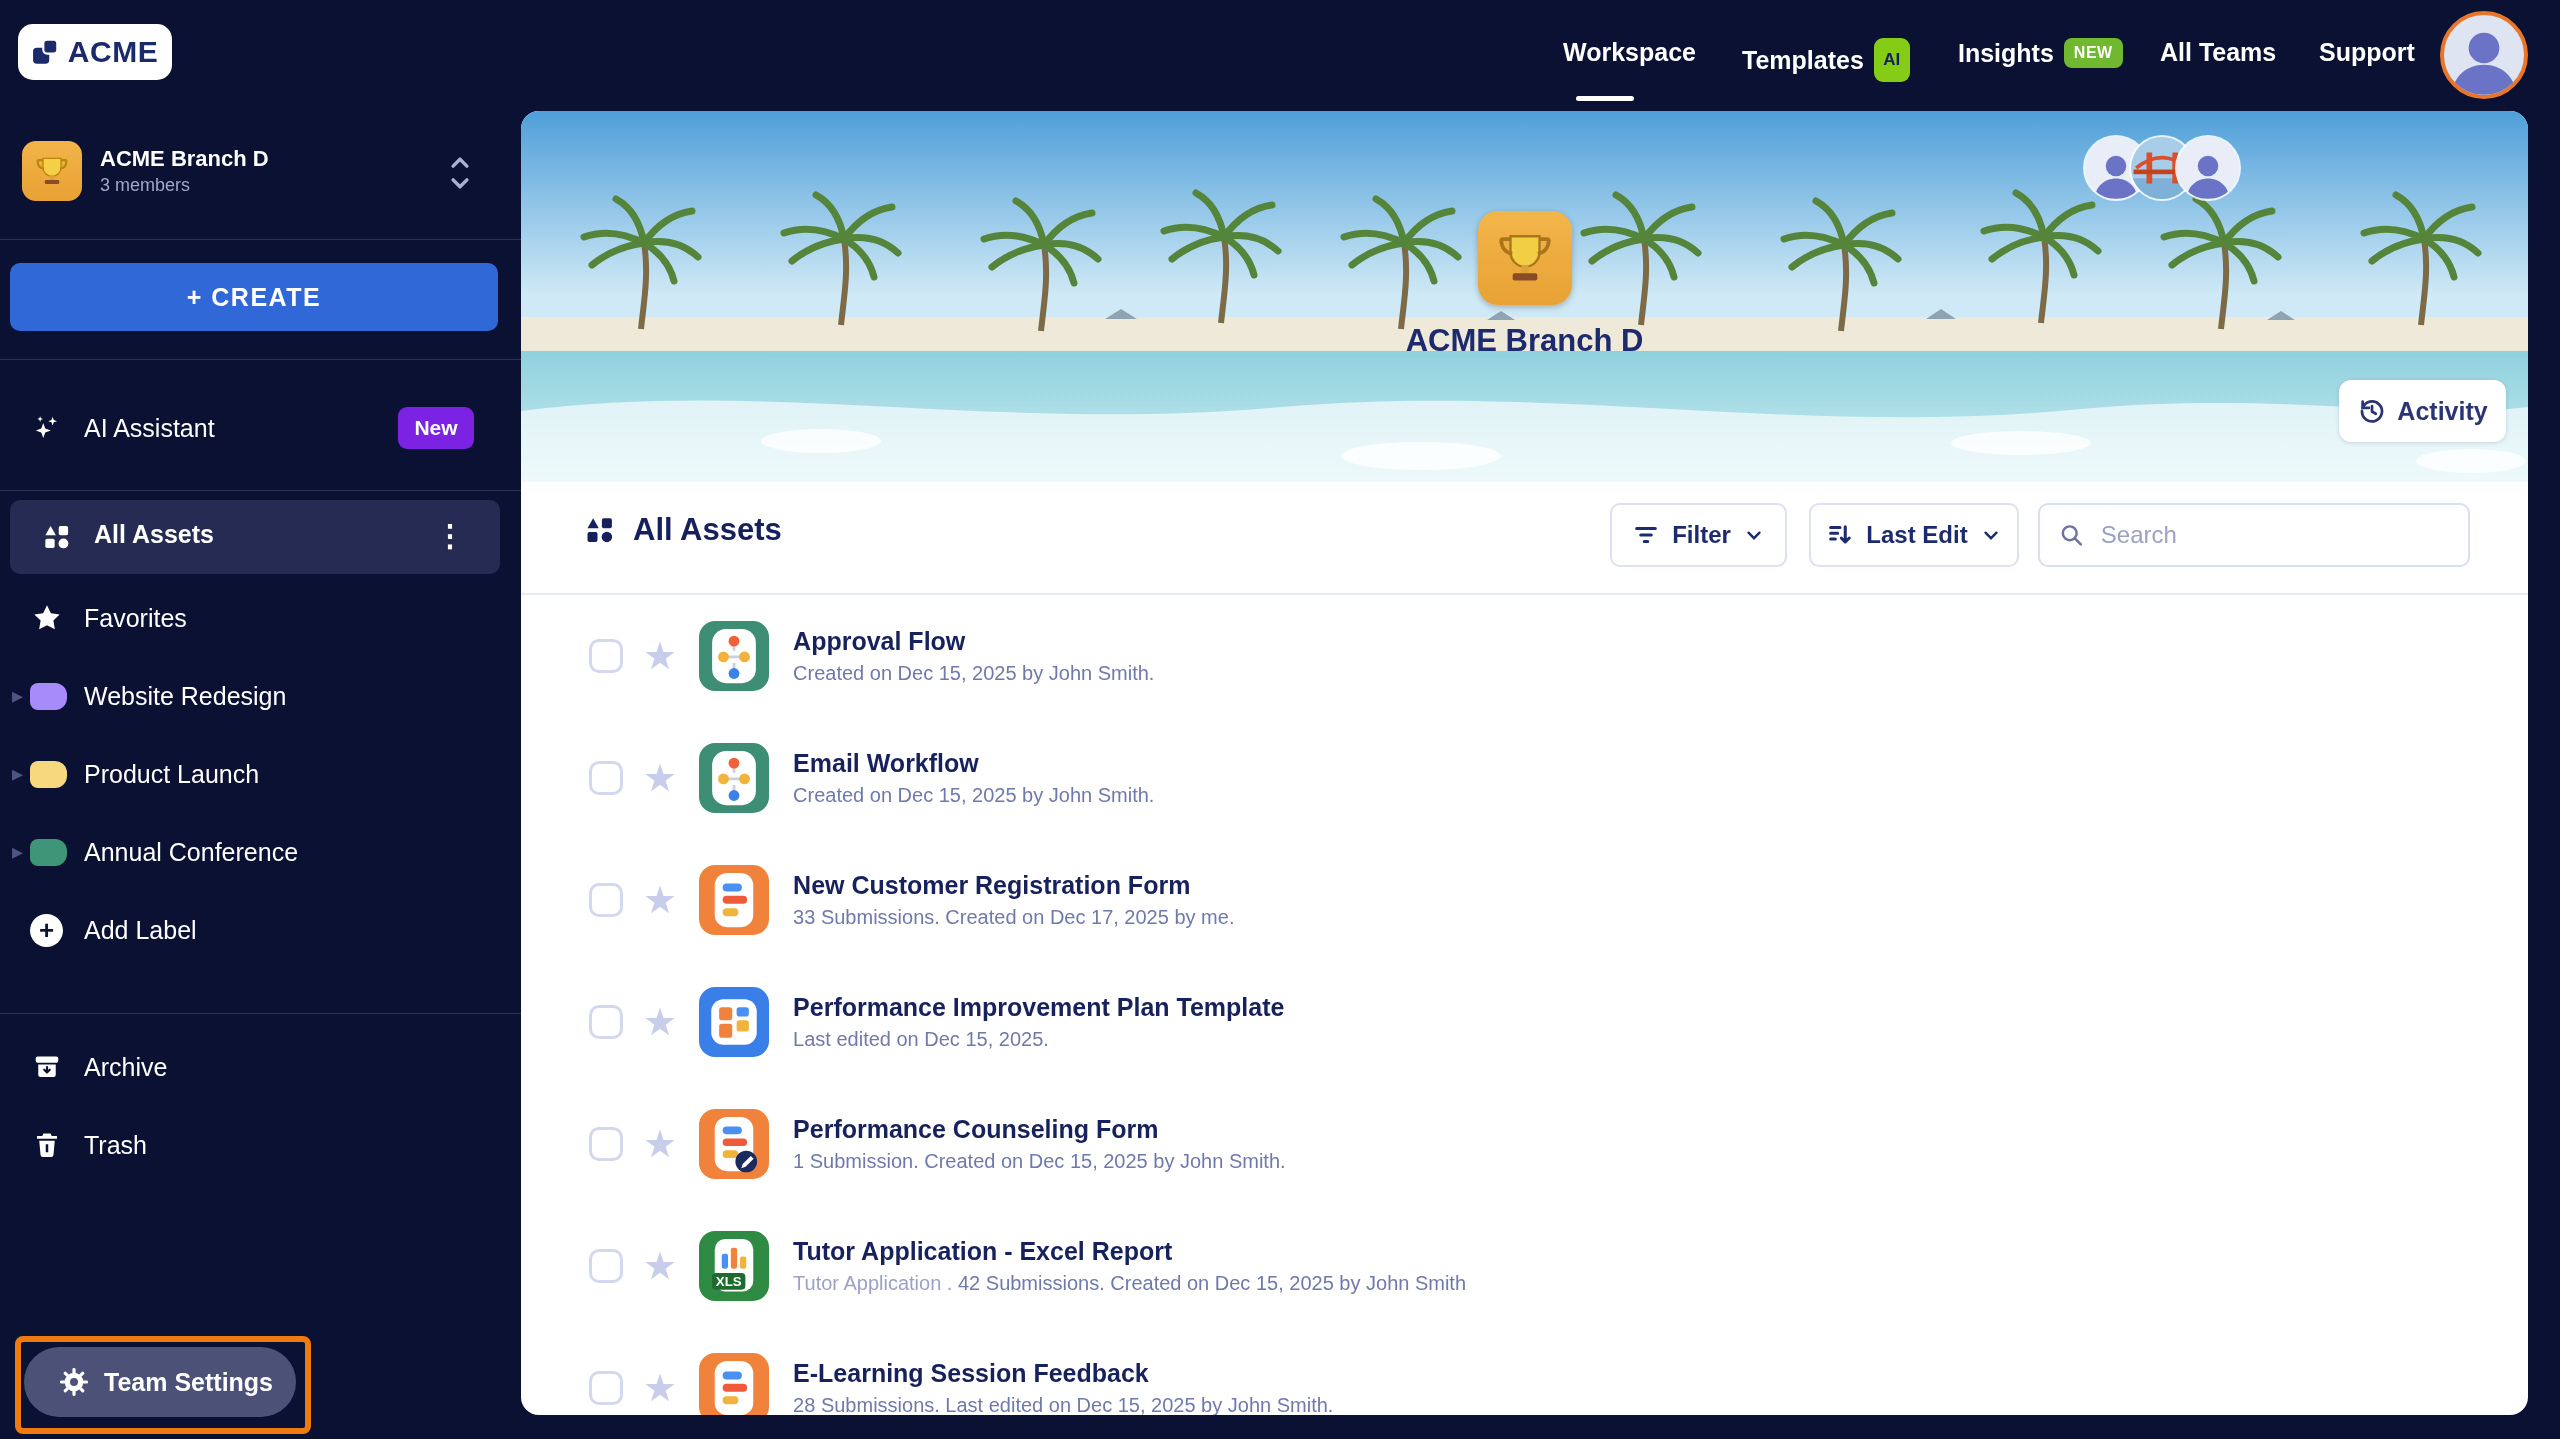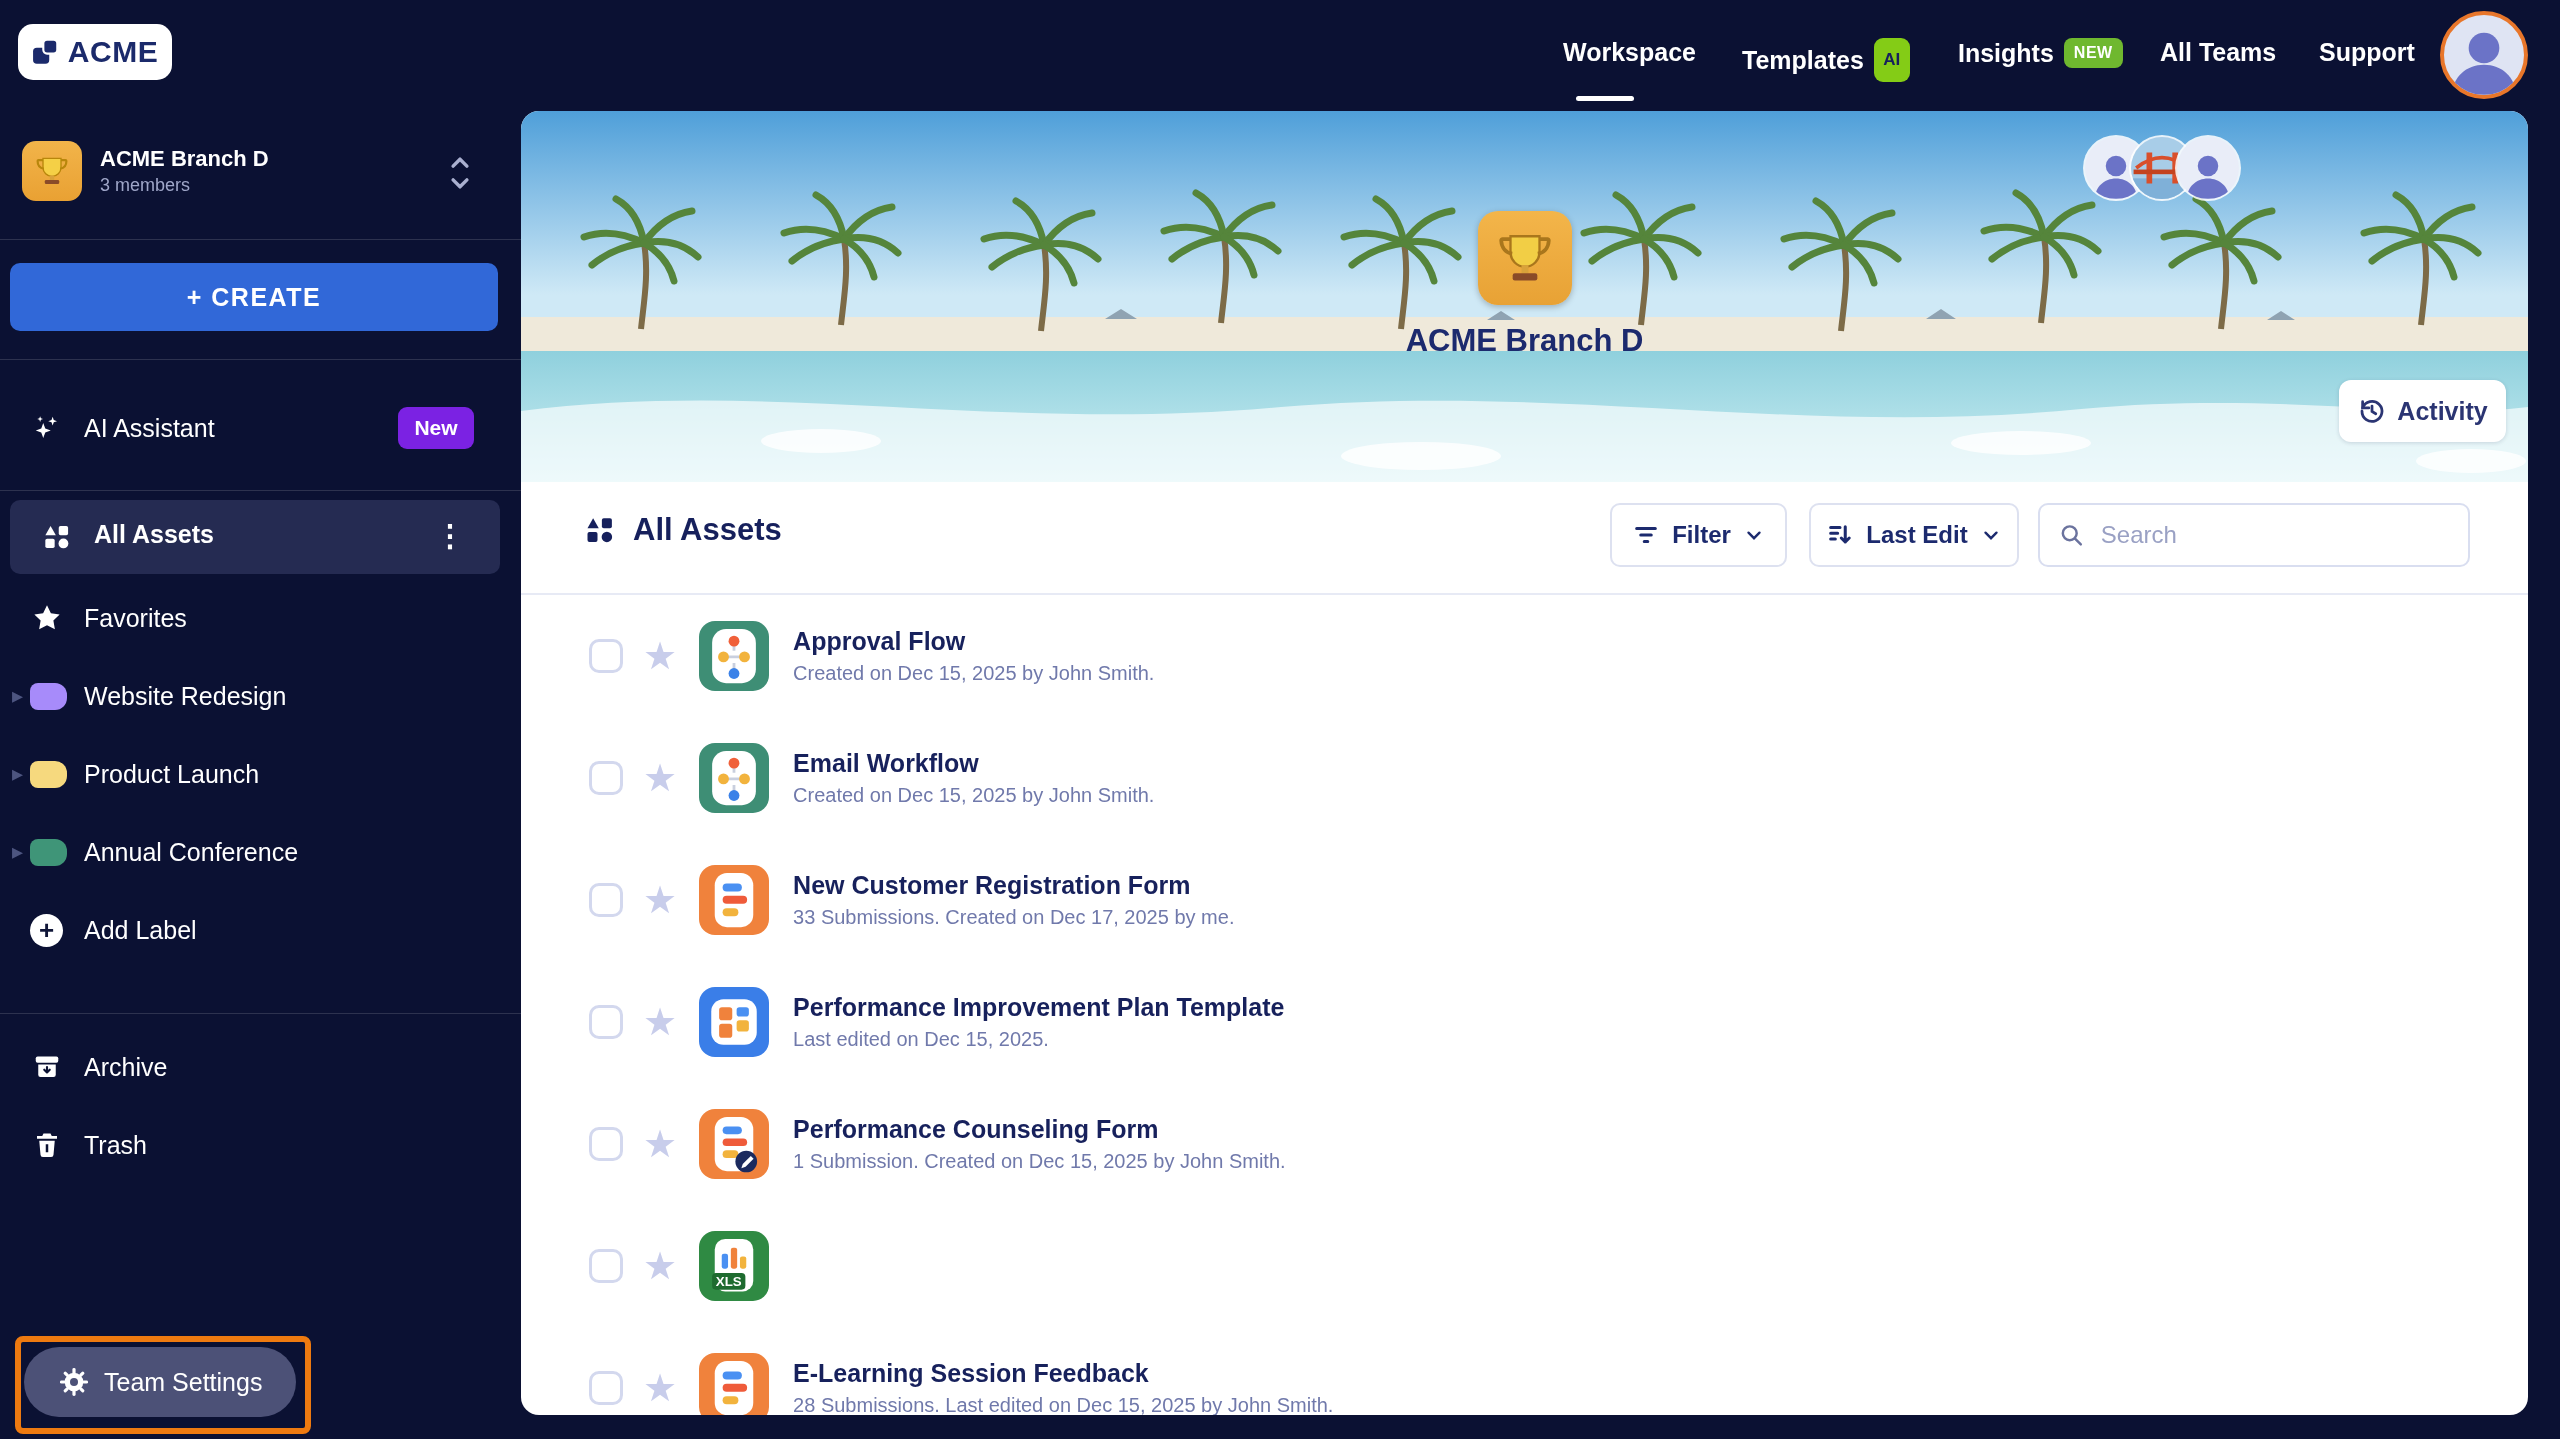--- a/index.html
+++ b/index.html
@@ -40,21 +40,21 @@
   .sb-active .sb-text{top:20px;font-size:25px;font-weight:600;color:#fff;}
   .kebab{position:absolute;right:35px;top:18px;color:#fff;font-size:30px;font-weight:700;cursor:pointer;}
   .caret{position:absolute;left:12px;color:#4d5580;font-size:22px;}
   .tag-swatch{position:absolute;left:30px;width:37px;height:27px;border-radius:8px 12px 12px 8px;}
   .plus-circle{position:absolute;left:30px;width:33px;height:33px;border-radius:50%;background:#fff;color:#101638;
     font-size:26px;font-weight:800;display:flex;align-items:center;justify-content:center;line-height:0;}
   .annotation-box{position:absolute;left:15px;top:1336px;width:296px;height:98px;border:6px solid #ee7a10;border-radius:8px;}
   .team-settings-pill{position:absolute;left:3px;top:5px;width:272px;height:70px;border-radius:36px;background:#4c5177;
     display:flex;align-items:center;cursor:pointer;}
   .team-settings-pill .gearwrap{margin-left:34px;width:32px;height:32px;}
-  .team-settings-pill .ts-label{margin-left:14px;color:#fff;font-size:25px;font-weight:400;}
+  .team-settings-pill .ts-label{margin-left:14px;color:#fff;font-size:25px;font-weight:700;}
 
   
   .main-panel{position:absolute;left:521px;top:111px;width:2007px;height:1304px;background:#fff;border-radius:18px;overflow:hidden;}
   .banner{position:relative;width:2007px;height:371px;overflow:hidden;}
   .banner svg.bg{position:absolute;left:0;top:0;}
   .trophy-badge{position:absolute;left:957px;top:100px;width:94px;height:94px;border-radius:20px;
     background:linear-gradient(180deg,#f3b54a,#e8a235);display:flex;align-items:center;justify-content:center;
     box-shadow:0 2px 6px rgba(0,0,0,.25);}
   .banner-team-name{position:absolute;left:0;top:212px;width:100%;text-align:center;color:#1c2a6e;font-size:31px;font-weight:800;}
   .avatar-stack{position:absolute;left:1564px;top:26px;display:flex;}
@@ -500,20 +500,24 @@
     <span class="row-icon" style="background: rgb(47, 138, 67);">
             <svg viewBox="0 0 40 40">
               <rect x="9" y="4.5" width="22" height="30" rx="6" fill="#fff"></rect>
               <rect x="13" y="13" width="3.6" height="8.5" rx="1.2" fill="#4a90f2"></rect>
               <rect x="18.2" y="9.5" width="3.6" height="12" rx="1.2" fill="#f0823c"></rect>
               <rect x="23.4" y="14.5" width="3.6" height="7" rx="1.2" fill="#f2b33d"></rect>
               <rect x="7.5" y="24" width="19" height="9.5" rx="2.2" fill="#1e6b2f"></rect>
               <text x="17" y="31.4" font-size="7.6" font-weight="bold" fill="#fff" text-anchor="middle" font-family="Liberation Sans,sans-serif">XLS</text>
             </svg>
           </span>
+    <div class="row-text">
+      <div class="row-title">Tutor Application - Excel Report</div>
+      <div class="row-sub"><span class="pfx">Tutor Application . </span><span class="main">42 Submissions. Created on Dec 15, 2025 by John Smith</span></div>
+    </div>
   </div>
 
   <div class="asset-row">
     <span class="row-check"></span>
     <span class="row-star">★</span>
     <span class="row-icon" style="background: rgb(240, 130, 60);">
             <svg viewBox="0 0 40 40">
               <rect x="9" y="4.5" width="22" height="31" rx="7" fill="#fff"></rect>
               <rect x="13.5" y="10.5" width="11" height="4.6" rx="2.3" fill="#4a90f2"></rect>
               <rect x="13.5" y="17.6" width="14" height="4.6" rx="2.3" fill="#ef5b3a"></rect>

